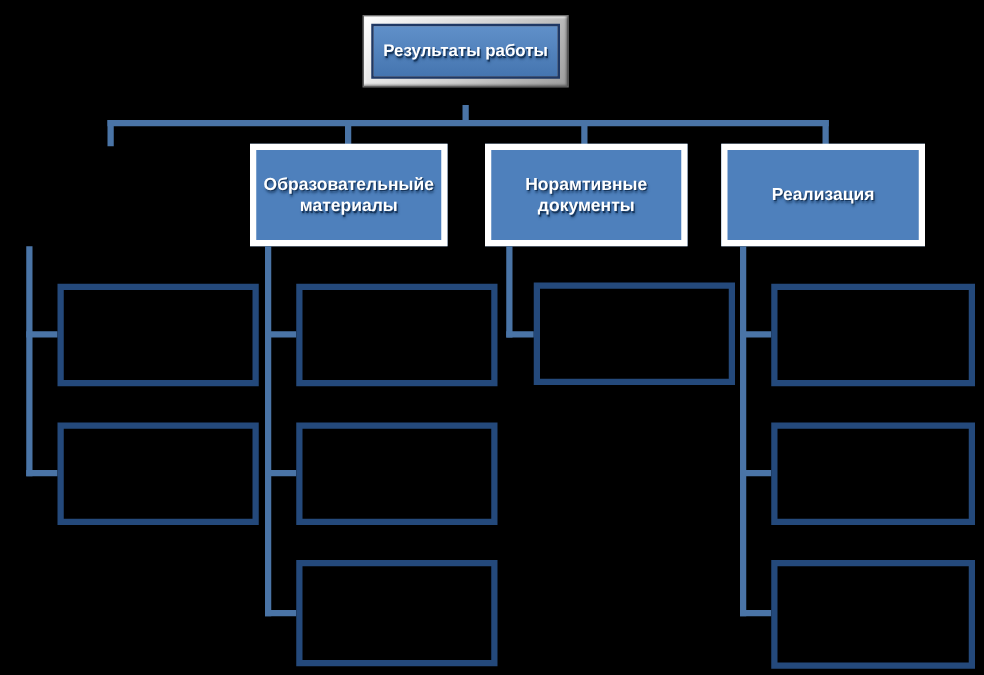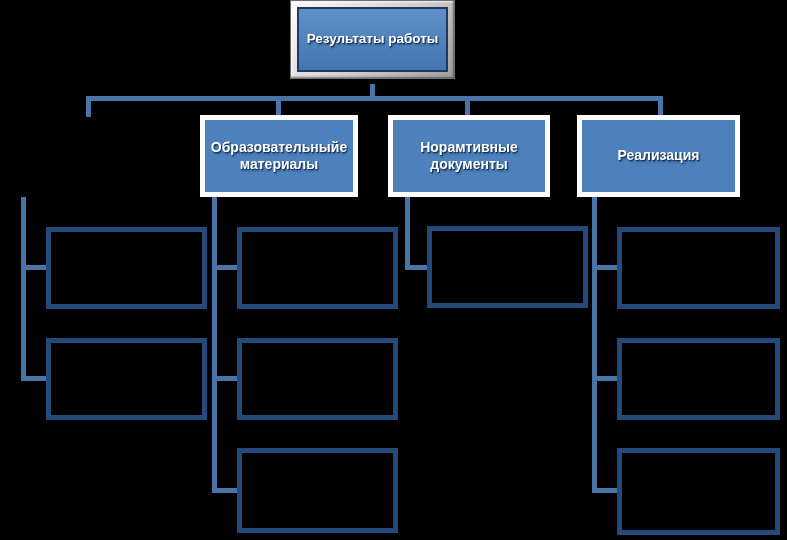--- a/index.html
+++ b/index.html
@@ -25,21 +25,21 @@
     position:relative;
     overflow:hidden;
   }
   .canvas{position:absolute;left:0;top:0;width:787px;height:540px;}
 
   
   .line{position:absolute;background:var(--connector);}
 
   
   .root-frame{
-    position:absolute;left:290px;top:0;width:165px;height:79px;
+    position:absolute;left:290px;top:12px;width:165px;height:58px;
     box-sizing:border-box;
     background:linear-gradient(135deg,var(--frame-light) 0%,var(--frame-mid) 55%,var(--frame-dark) 100%);
     border:1px solid #6e6e6e;
     padding:6px;
     box-shadow:inset -1px -1px 2px rgba(0,0,0,.45), inset 1px 1px 2px rgba(255,255,255,.9);
   }
   .root-inner{
     width:100%;height:100%;
     box-sizing:border-box;
     background:linear-gradient(to bottom,var(--node-fill-light),var(--node-fill-dark));

